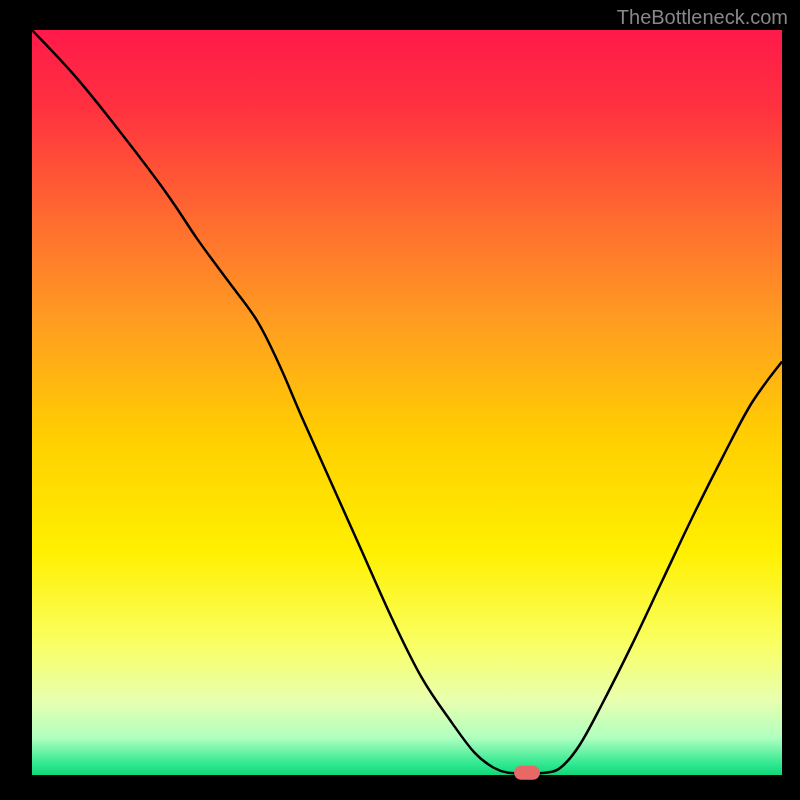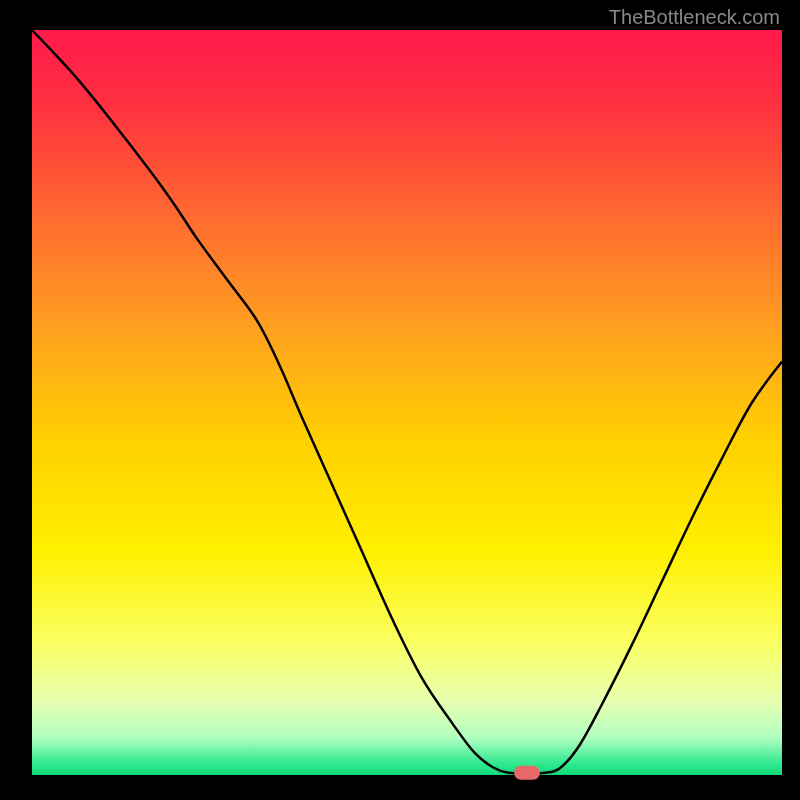--- a/index.html
+++ b/index.html
@@ -14,21 +14,21 @@
   .chart-container {
     position: absolute;
     top: 0;
     left: 0;
     width: 800px;
     height: 800px;
   }
   .watermark {
     position: absolute;
     top: 6px;
-    right: 20px;
+    right: 12px;
     color: #888888;
     font-family: Arial, Helvetica, sans-serif;
     font-size: 20px;
     z-index: 10;
   }
   svg {
     display: block;
   }
 </style>
 </head>

